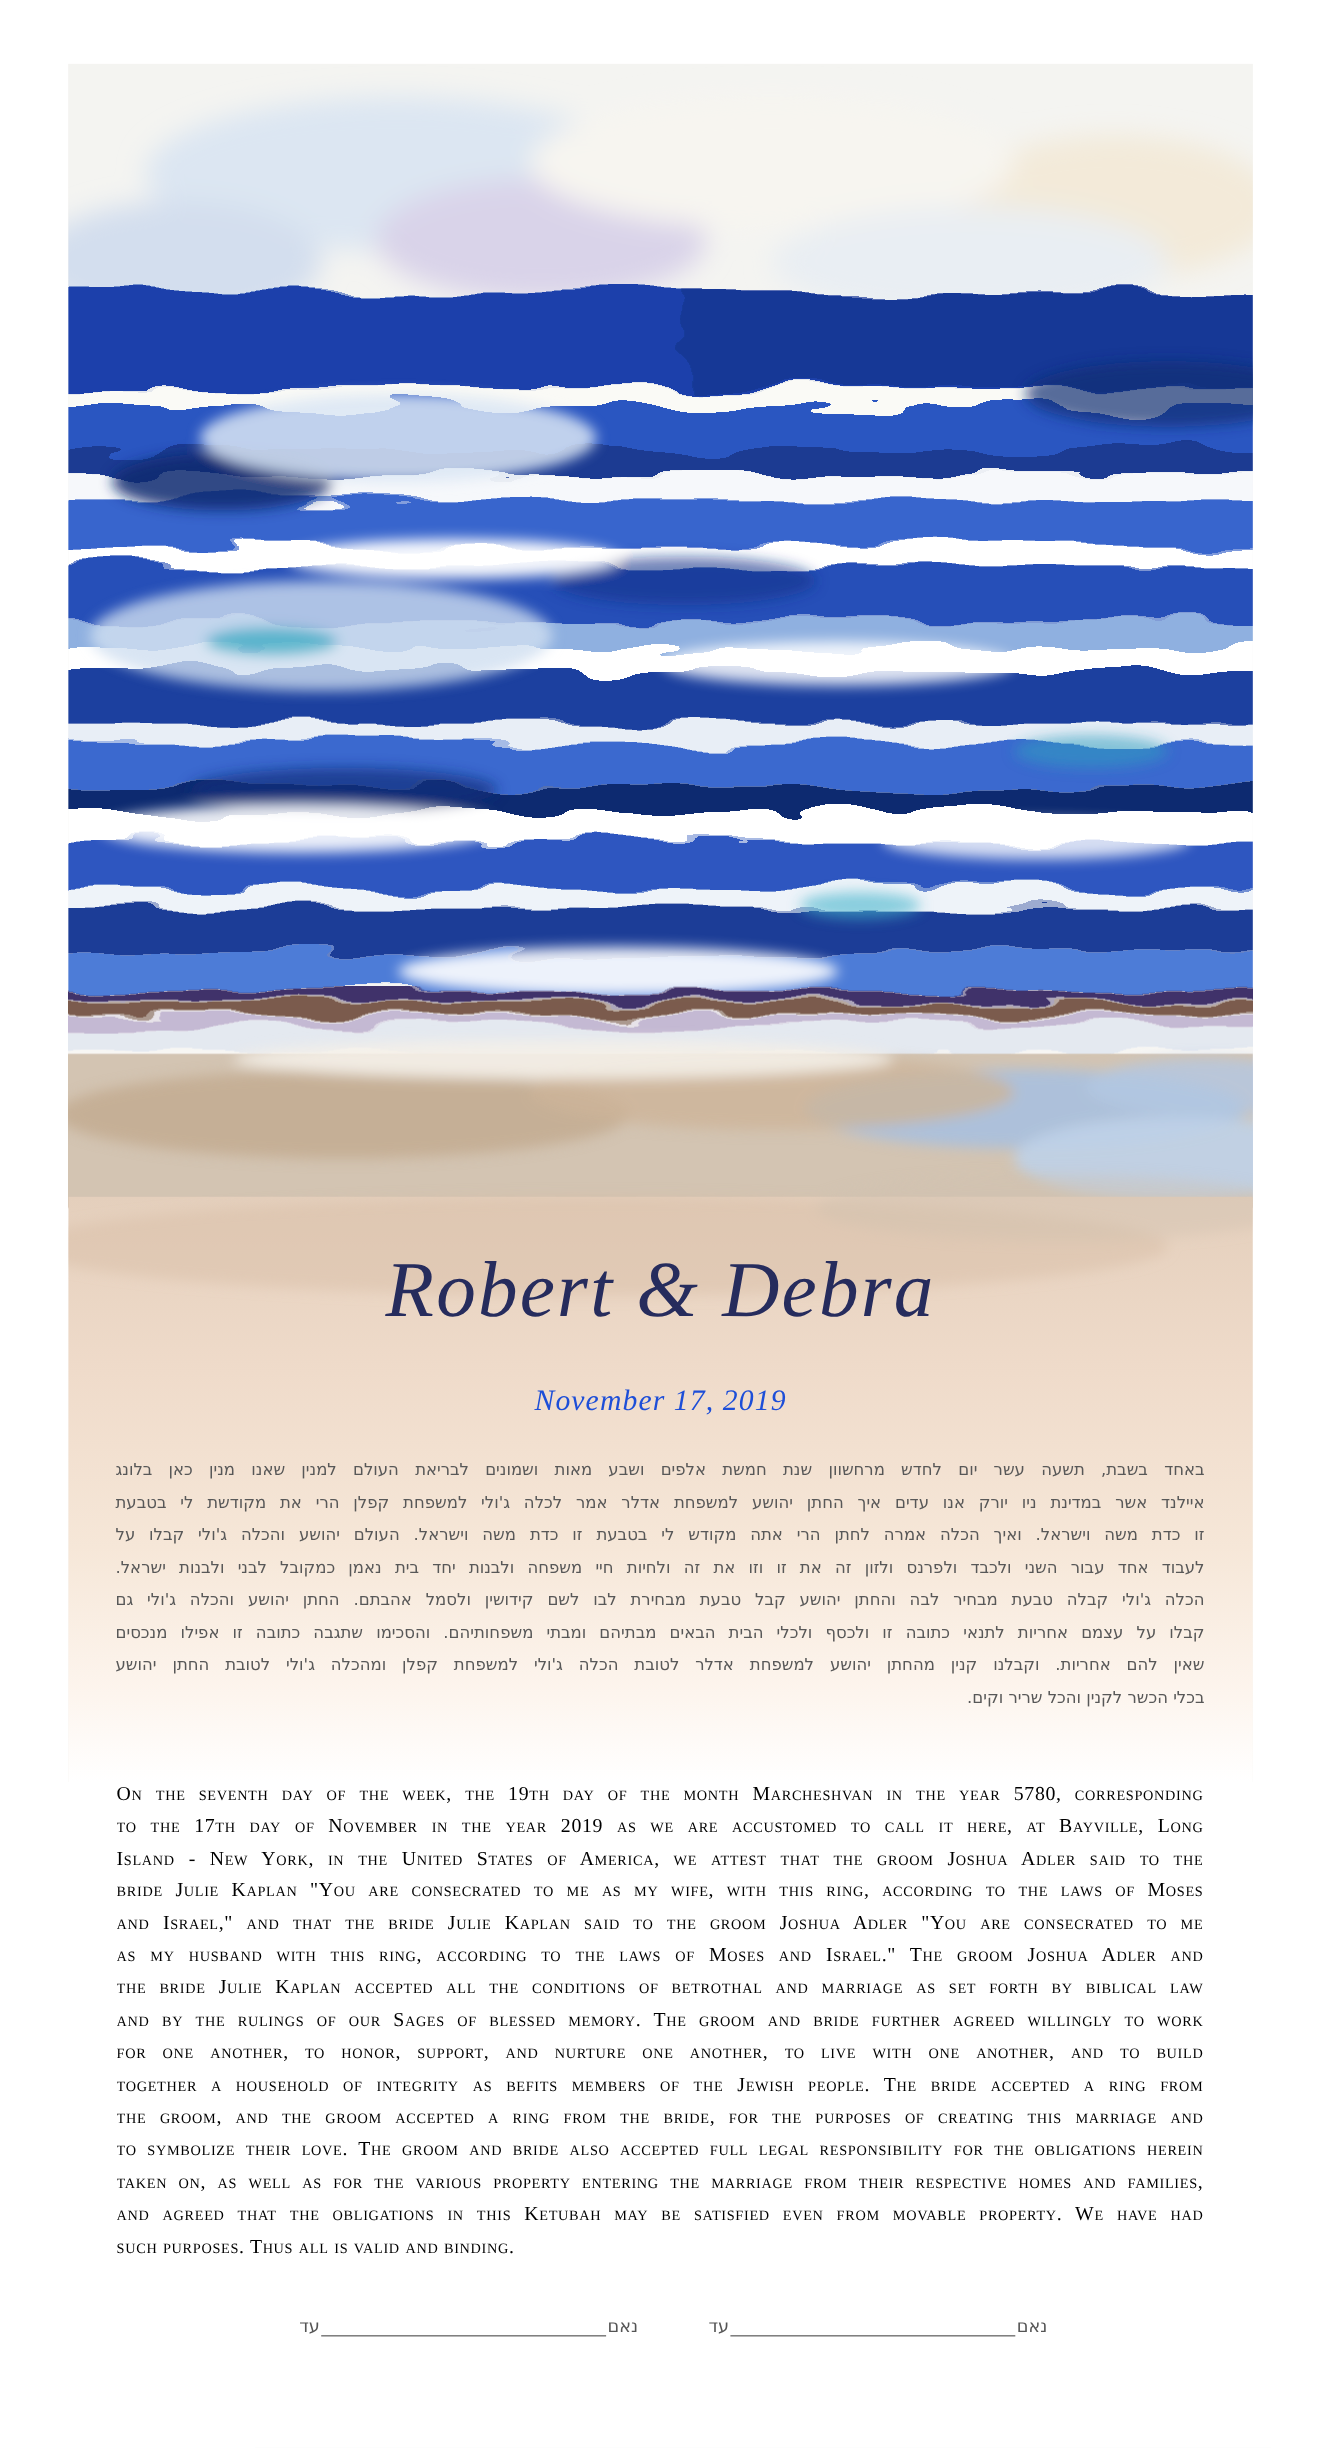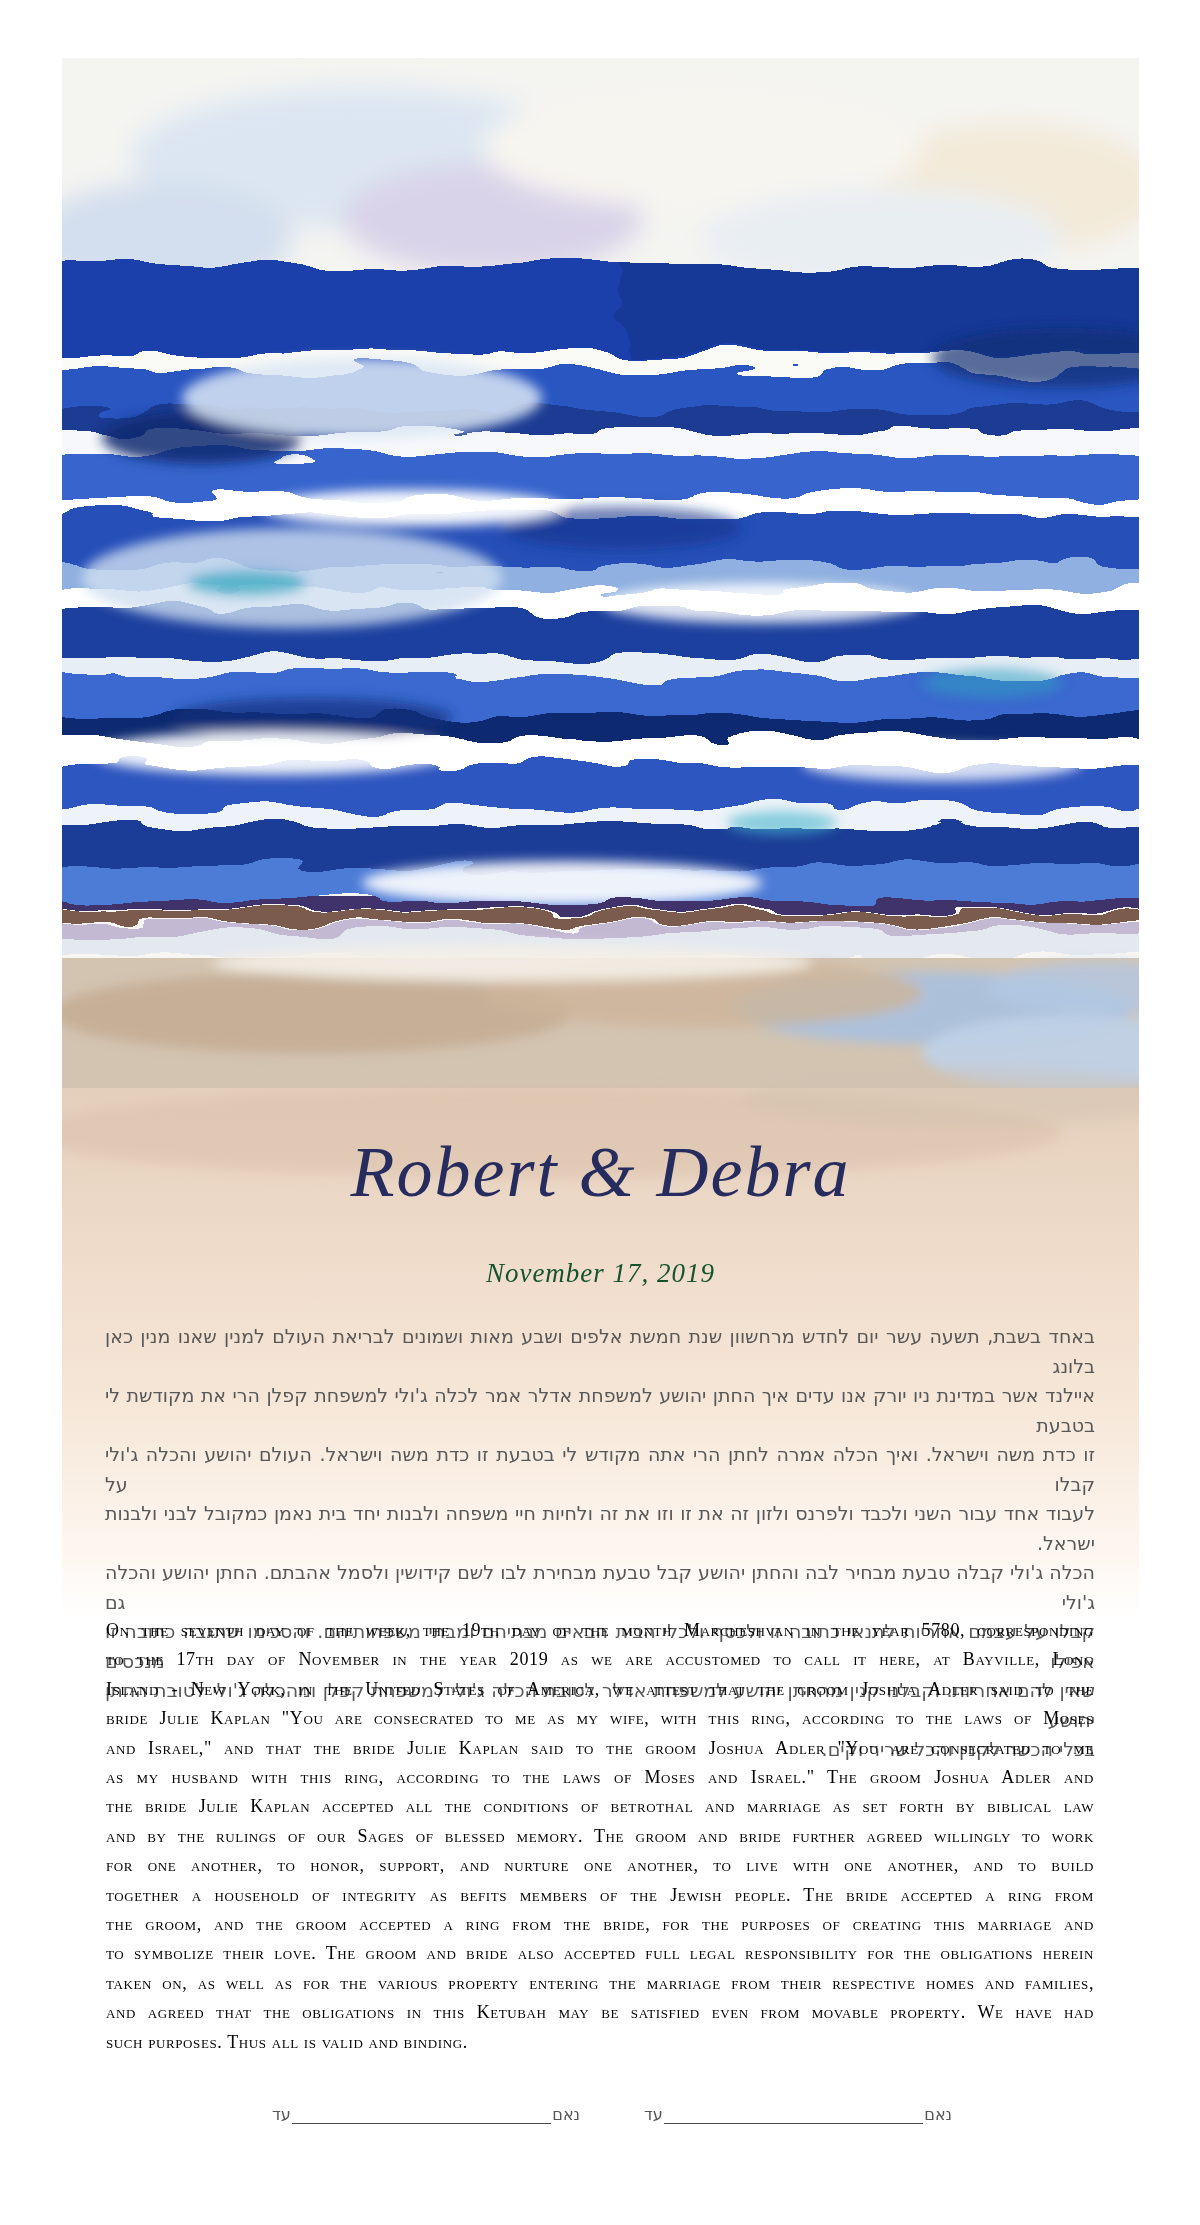--- a/index.html
+++ b/index.html
@@ -13,26 +13,26 @@
   }
   .artwork svg{display:block;}
   .names{
     position:absolute;left:62px;top:1118px;width:1077px;
     text-align:center;font-family:"Liberation Serif", serif;font-style:italic;
     font-size:72px;line-height:1.5;color:#262c5d;letter-spacing:2px;
   }
   .date{
     position:absolute;left:62px;top:1258px;width:1077px;
     text-align:center;font-family:"Liberation Serif", serif;font-style:italic;
-    font-size:27px;color:#14532d;letter-spacing:1px;
+    font-size:27px;color:#1d4ed8;letter-spacing:1px;
   }
   .hebrew{
     position:absolute;left:105px;top:1322px;width:990px;
     direction:rtl;font-family:"DejaVu Sans", sans-serif;
-    font-size:19px;line-height:29.5px;color:#585858;
+    font-size:15px;line-height:29.5px;color:#585858;
   }
   .heb-line{
     text-align:justify;text-align-last:justify;white-space:normal;
   }
   .heb-closing{
     text-align:right;margin-top:0;
   }
   .english{
     position:absolute;left:106px;top:1616px;width:988px;
     font-family:"Liberation Serif", serif;font-variant:small-caps;

